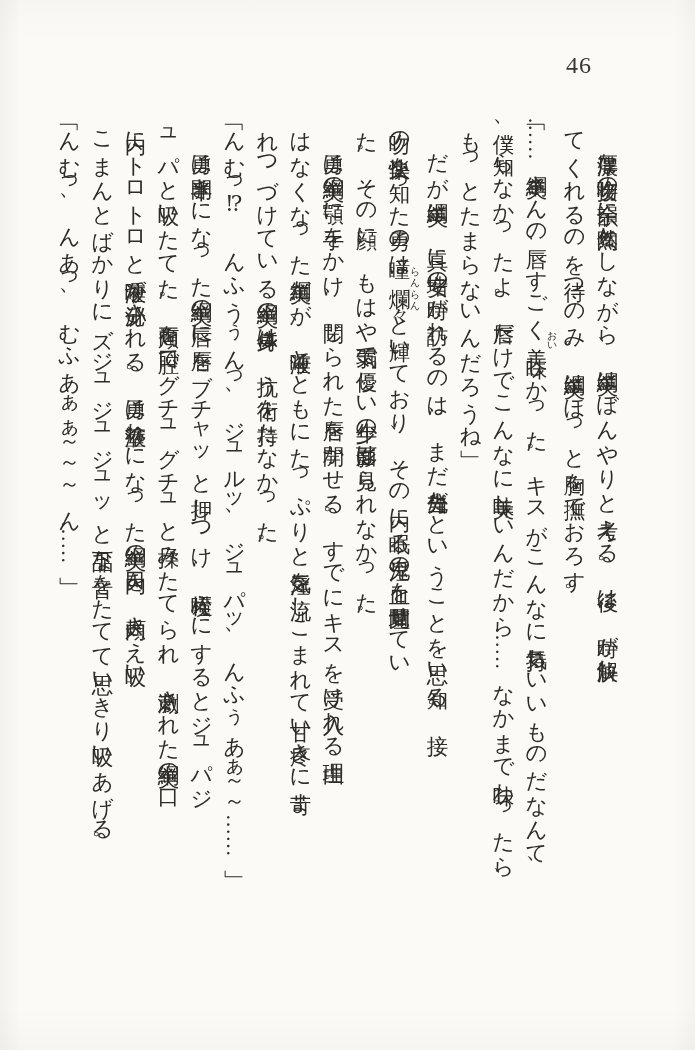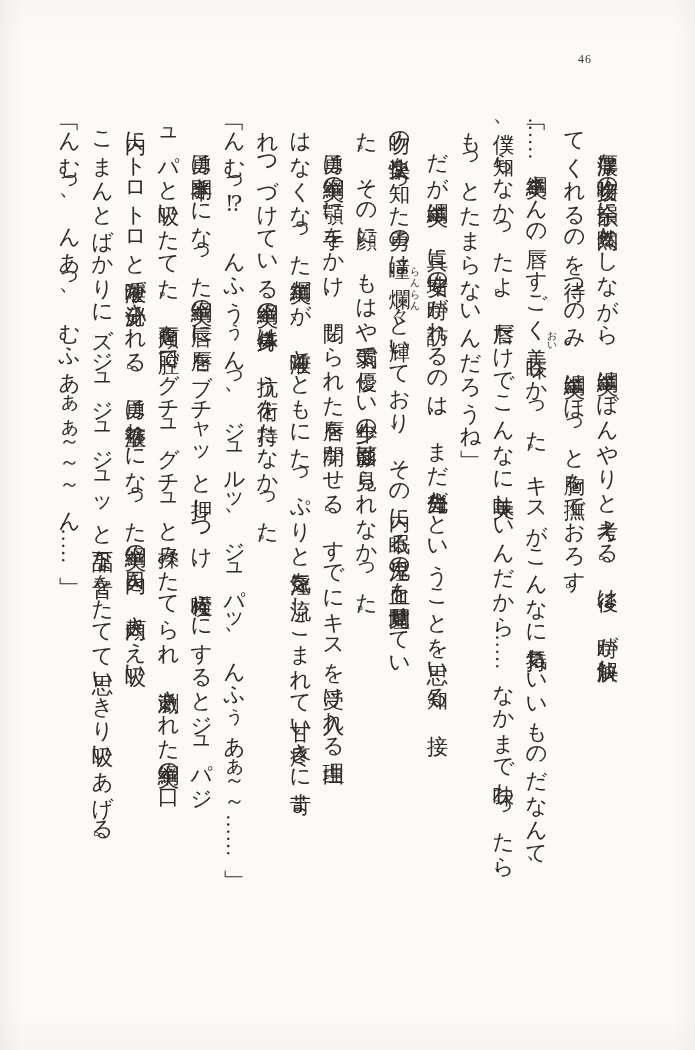--- a/index.html
+++ b/index.html
@@ -19,21 +19,21 @@
     inset: 0;
     background:
       linear-gradient(90deg, rgba(200,198,192,0.18) 0%, rgba(255,255,255,0) 3%, rgba(255,255,255,0) 97%, rgba(205,203,198,0.15) 100%),
       linear-gradient(180deg, rgba(210,208,202,0.10) 0%, rgba(255,255,255,0) 4%, rgba(255,255,255,0) 96%, rgba(210,208,202,0.12) 100%),
       #fbfaf7;
   }
   .page-number {
     position: absolute;
     top: 52px;
     right: 103px;
-    font-size: 12px;
+    font-size: 24px;
     letter-spacing: 1px;
     color: #3a3835;
   }
   .page-text {
     position: absolute;
     top: 117px;
     right: 72px;
     height: 905px;
     writing-mode: vertical-rl;
     text-orientation: mixed;

